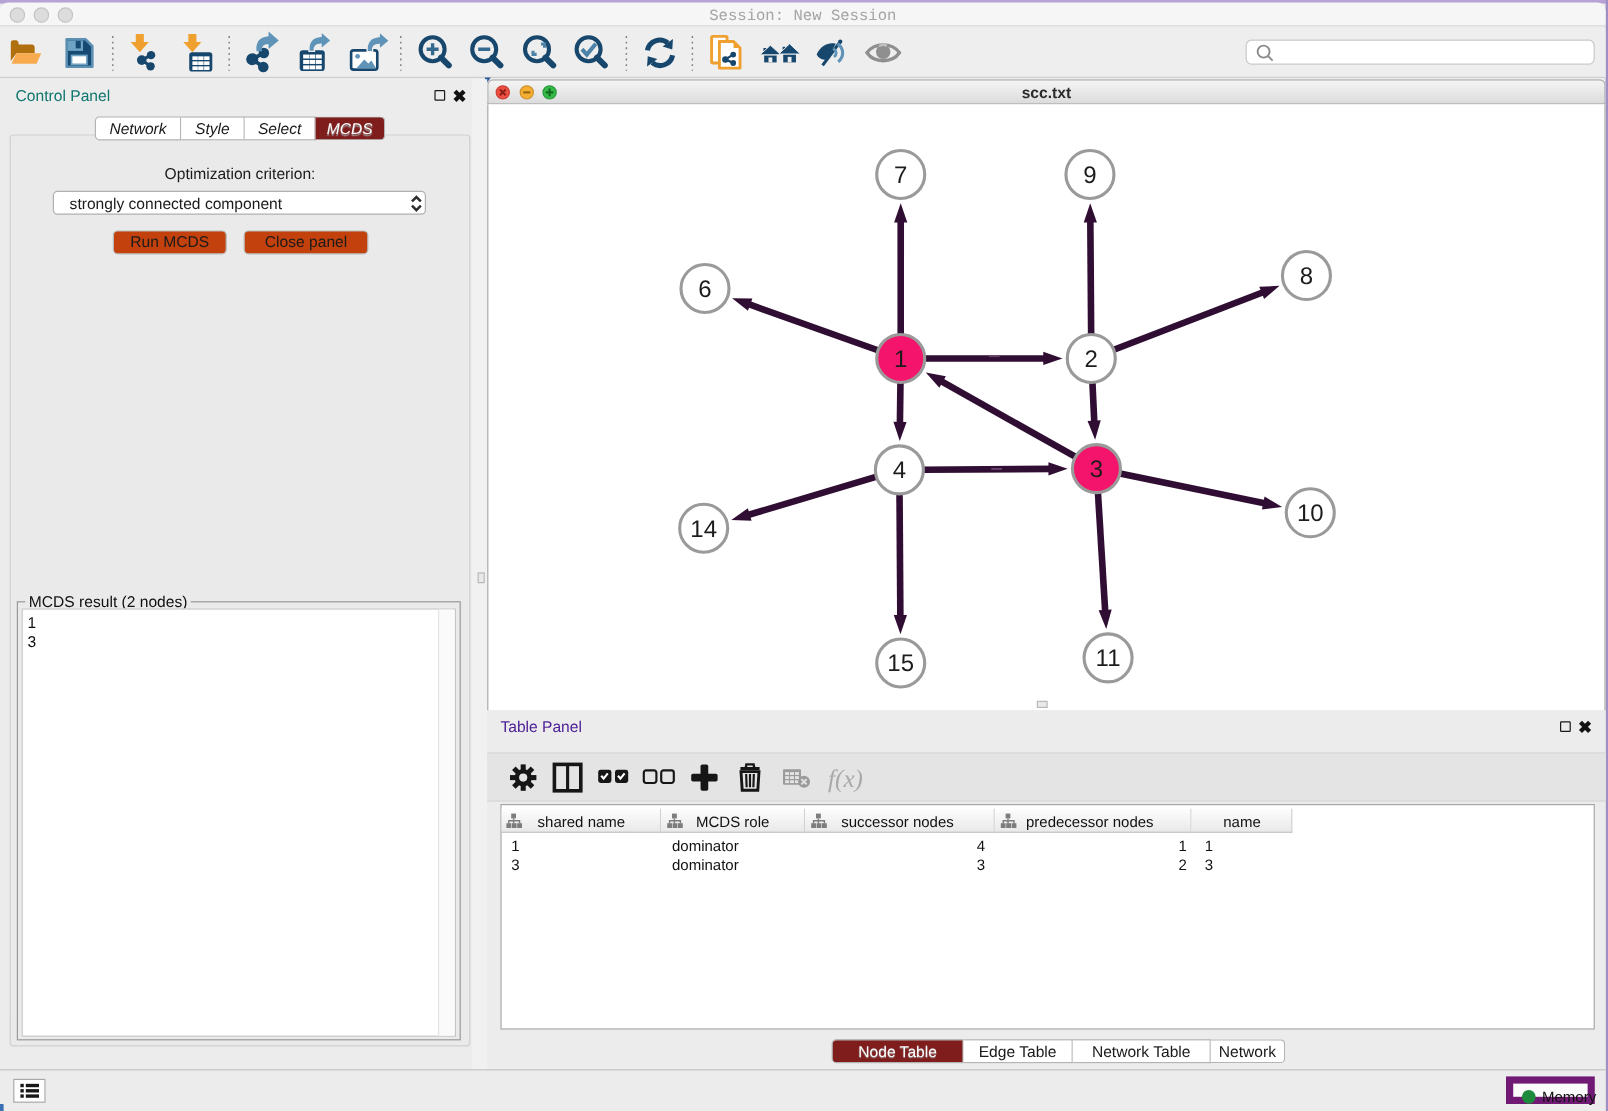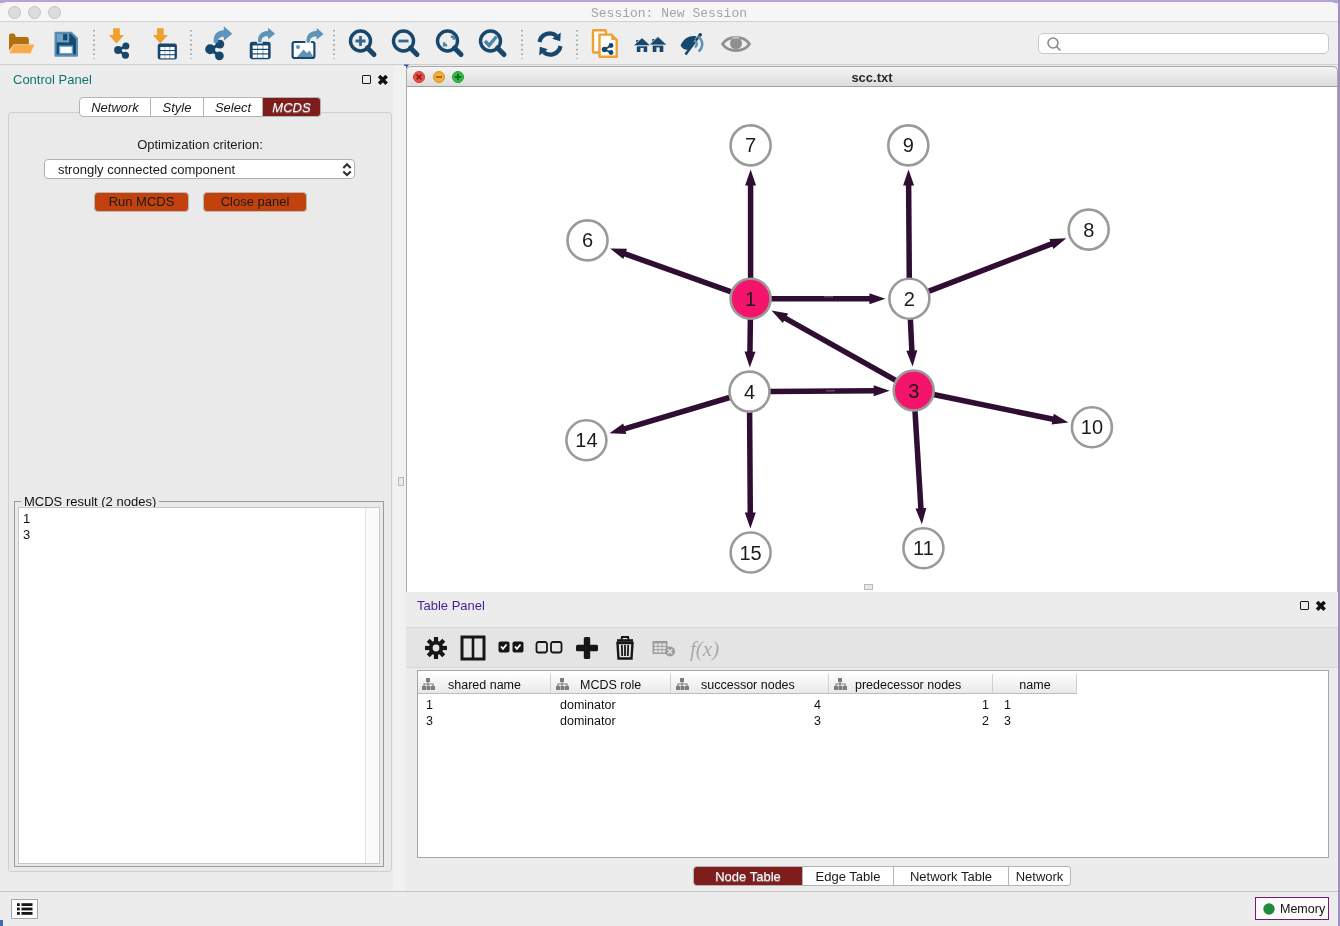--- a/index.html
+++ b/index.html
@@ -59,21 +59,21 @@
   #tp-toolbar { left:0px; top:35px; width:932px; height:41px; background:#e4e4e4;
                 border-top:1px solid #d8d8d8; border-bottom:1px solid #d8d8d8; }
   #tbl { left:11px; top:78px; width:912px; height:188px; background:#fff; border:1px solid #a6a6a6; }
   .th { position:absolute; top:0; height:20px; background:linear-gradient(#fdfdfd,#e9e9e9);
         border-right:1px solid #d0d0d0; border-bottom:1px solid #bcbcbc; font-size:12.5px; color:#1a1a1a; }
   .td { position:absolute; font-size:12.5px; color:#111; height:16px; line-height:16px; }
   #tp-tabs { left:287px; top:274px; }
   
   #statusbar { left:0; top:891px; width:1338px; height:35px; background:#ececec; border-top:1px solid #c4c4c4; }
   #listbtn { left:11px; top:899px; width:27px; height:20px; background:#fdfdfd; border:1px solid #a8a8a8; }
-  #membtn { left:1255px; top:897px; width:74px; height:23px; background:#fbfbfb; border:1px solid #701a75;
+  #membtn { left:1255px; top:897px; width:74px; height:23px; background:#fbfbfb; border:6px solid #701a75;
             font-size:12.5px; color:#111; }
 </style>
 </head>
 <body>
 <div class="abs" id="desk-top"></div>
 <div class="abs" id="desk-right"></div>
 <div class="abs" id="titlebar">
   <div class="abs tl-gray" style="left:8px;"></div>
   <div class="abs tl-gray" style="left:28px;"></div>
   <div class="abs tl-gray" style="left:48px;"></div>

